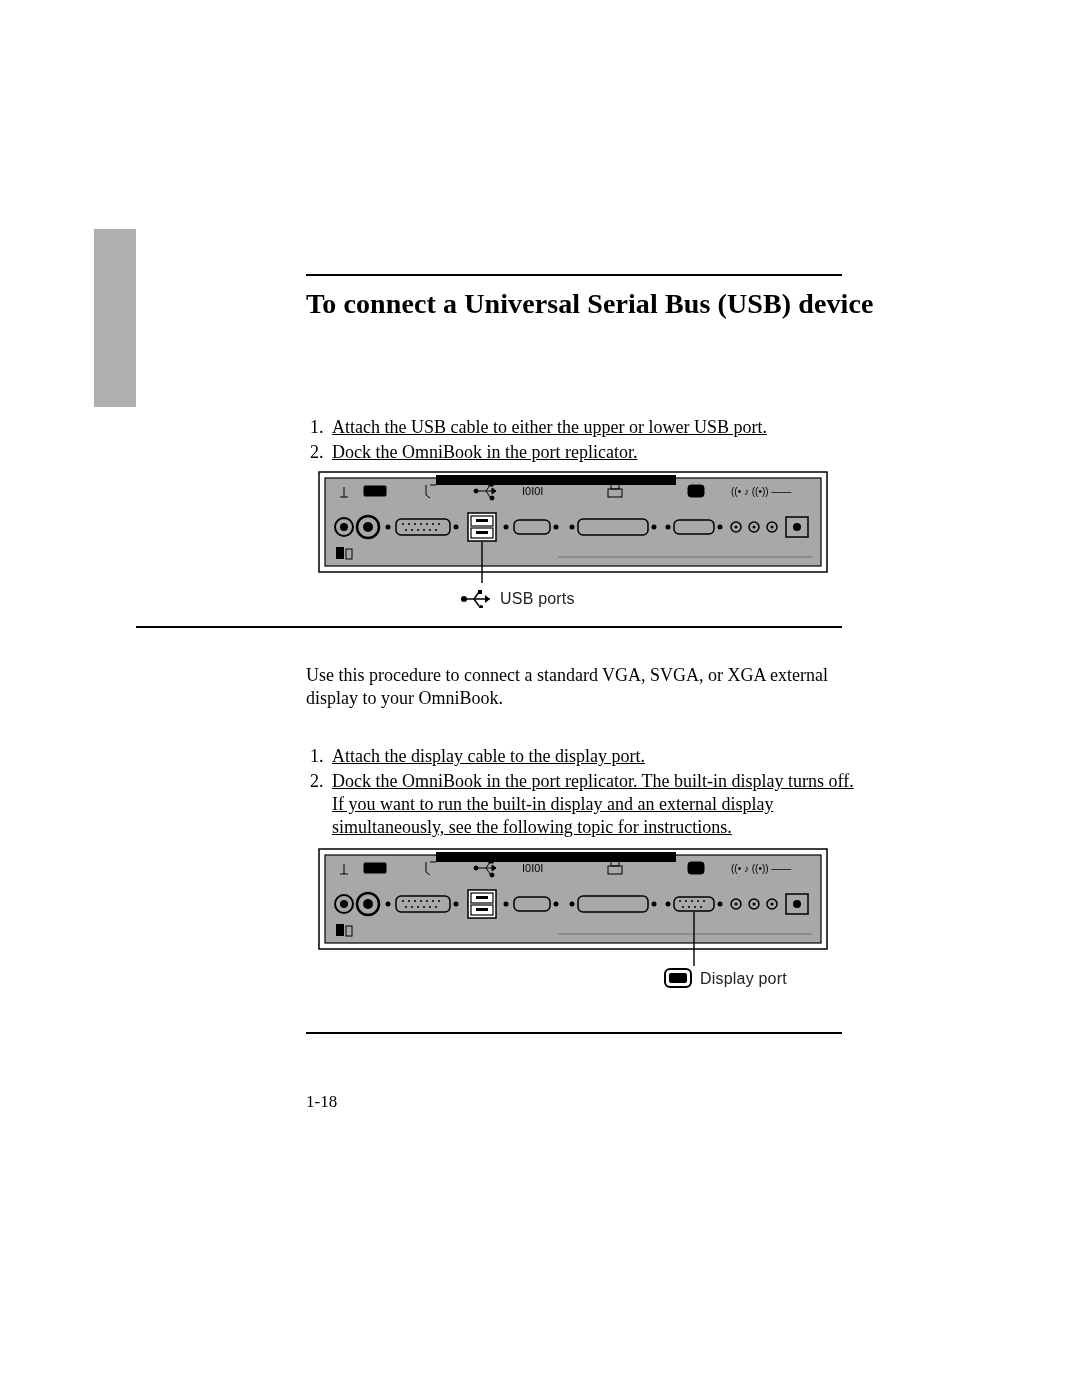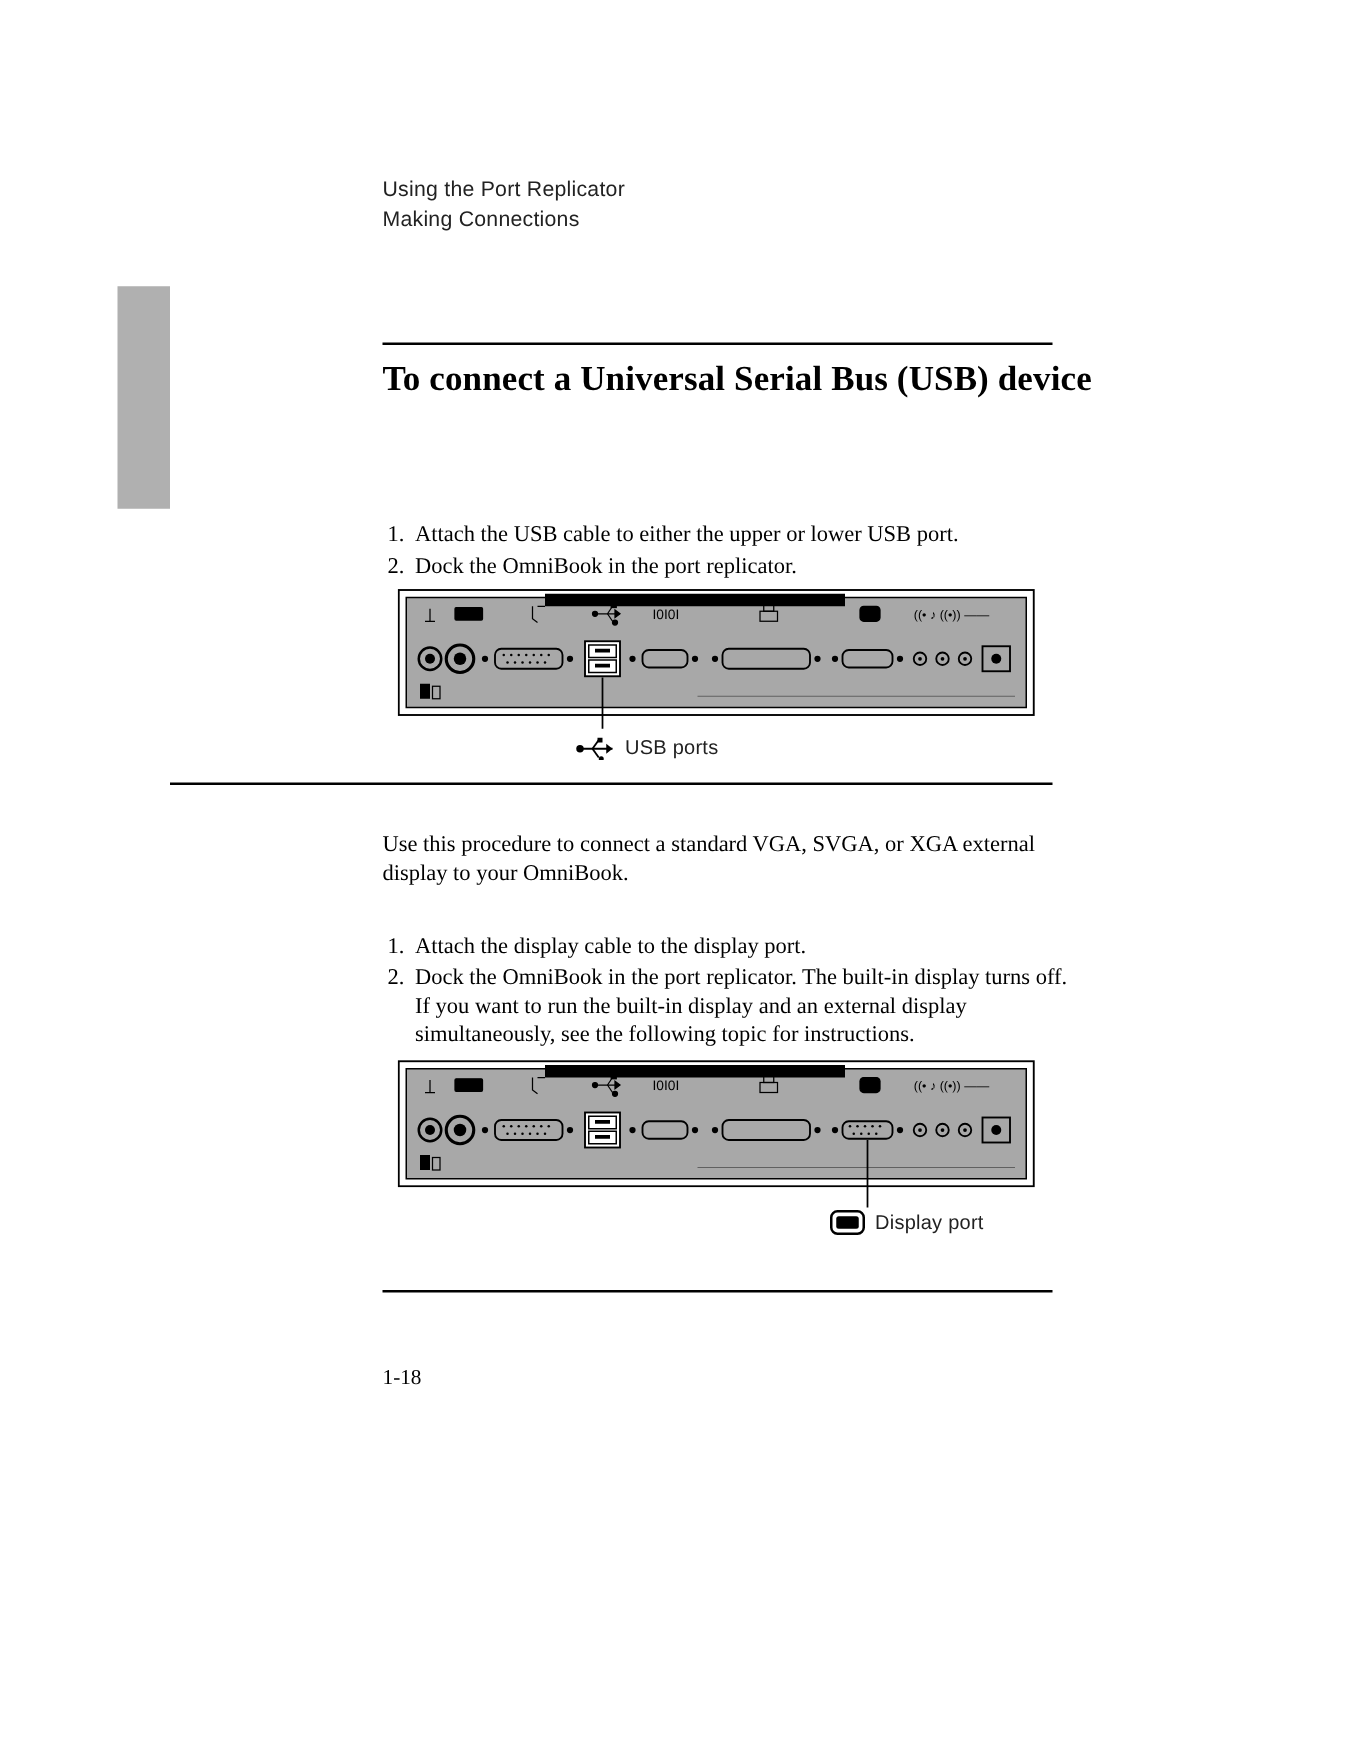--- a/index.html
+++ b/index.html
@@ -67,21 +67,21 @@
   }
   ol.steps {
     position: absolute;
     left: 306px;
     width: 530px;
     font-size: 18px;
     line-height: 23px;
     margin: 0;
     padding-left: 22px;
   }
-  ol.steps li { padding-left: 4px; margin-bottom: 2px; }
+  ol.steps li { padding-left: 4px; margin-bottom: 2px; text-decoration: underline; }
   .diagram {
     position: absolute;
     left: 318px;
     width: 466px;
   }
   .label {
     position: absolute;
     font-family: "Helvetica Neue", Helvetica, Arial, sans-serif;
     font-size: 16px;
     letter-spacing: 0.2px;
@@ -93,24 +93,20 @@
     font-size: 17px;
   }
 </style>
 </head>
 <body>
 
 <div class="page">
 
   <div class="side-tab"></div>
 
-  <div class="running-head">
-    <div>Using the Port Replicator</div>
-    <div class="sub">Making Connections</div>
-  </div>
 
   <div class="rule-full" style="top:274px;"></div>
 
   <div class="h2" style="top:288px;">To connect a Universal Serial Bus (USB) device</div>
 
 
   <ol class="steps" style="top:416px;">
     <li>Attach the USB cable to either the upper or lower USB port.</li>
     <li>Dock the OmniBook in the port replicator.</li>
   </ol>

